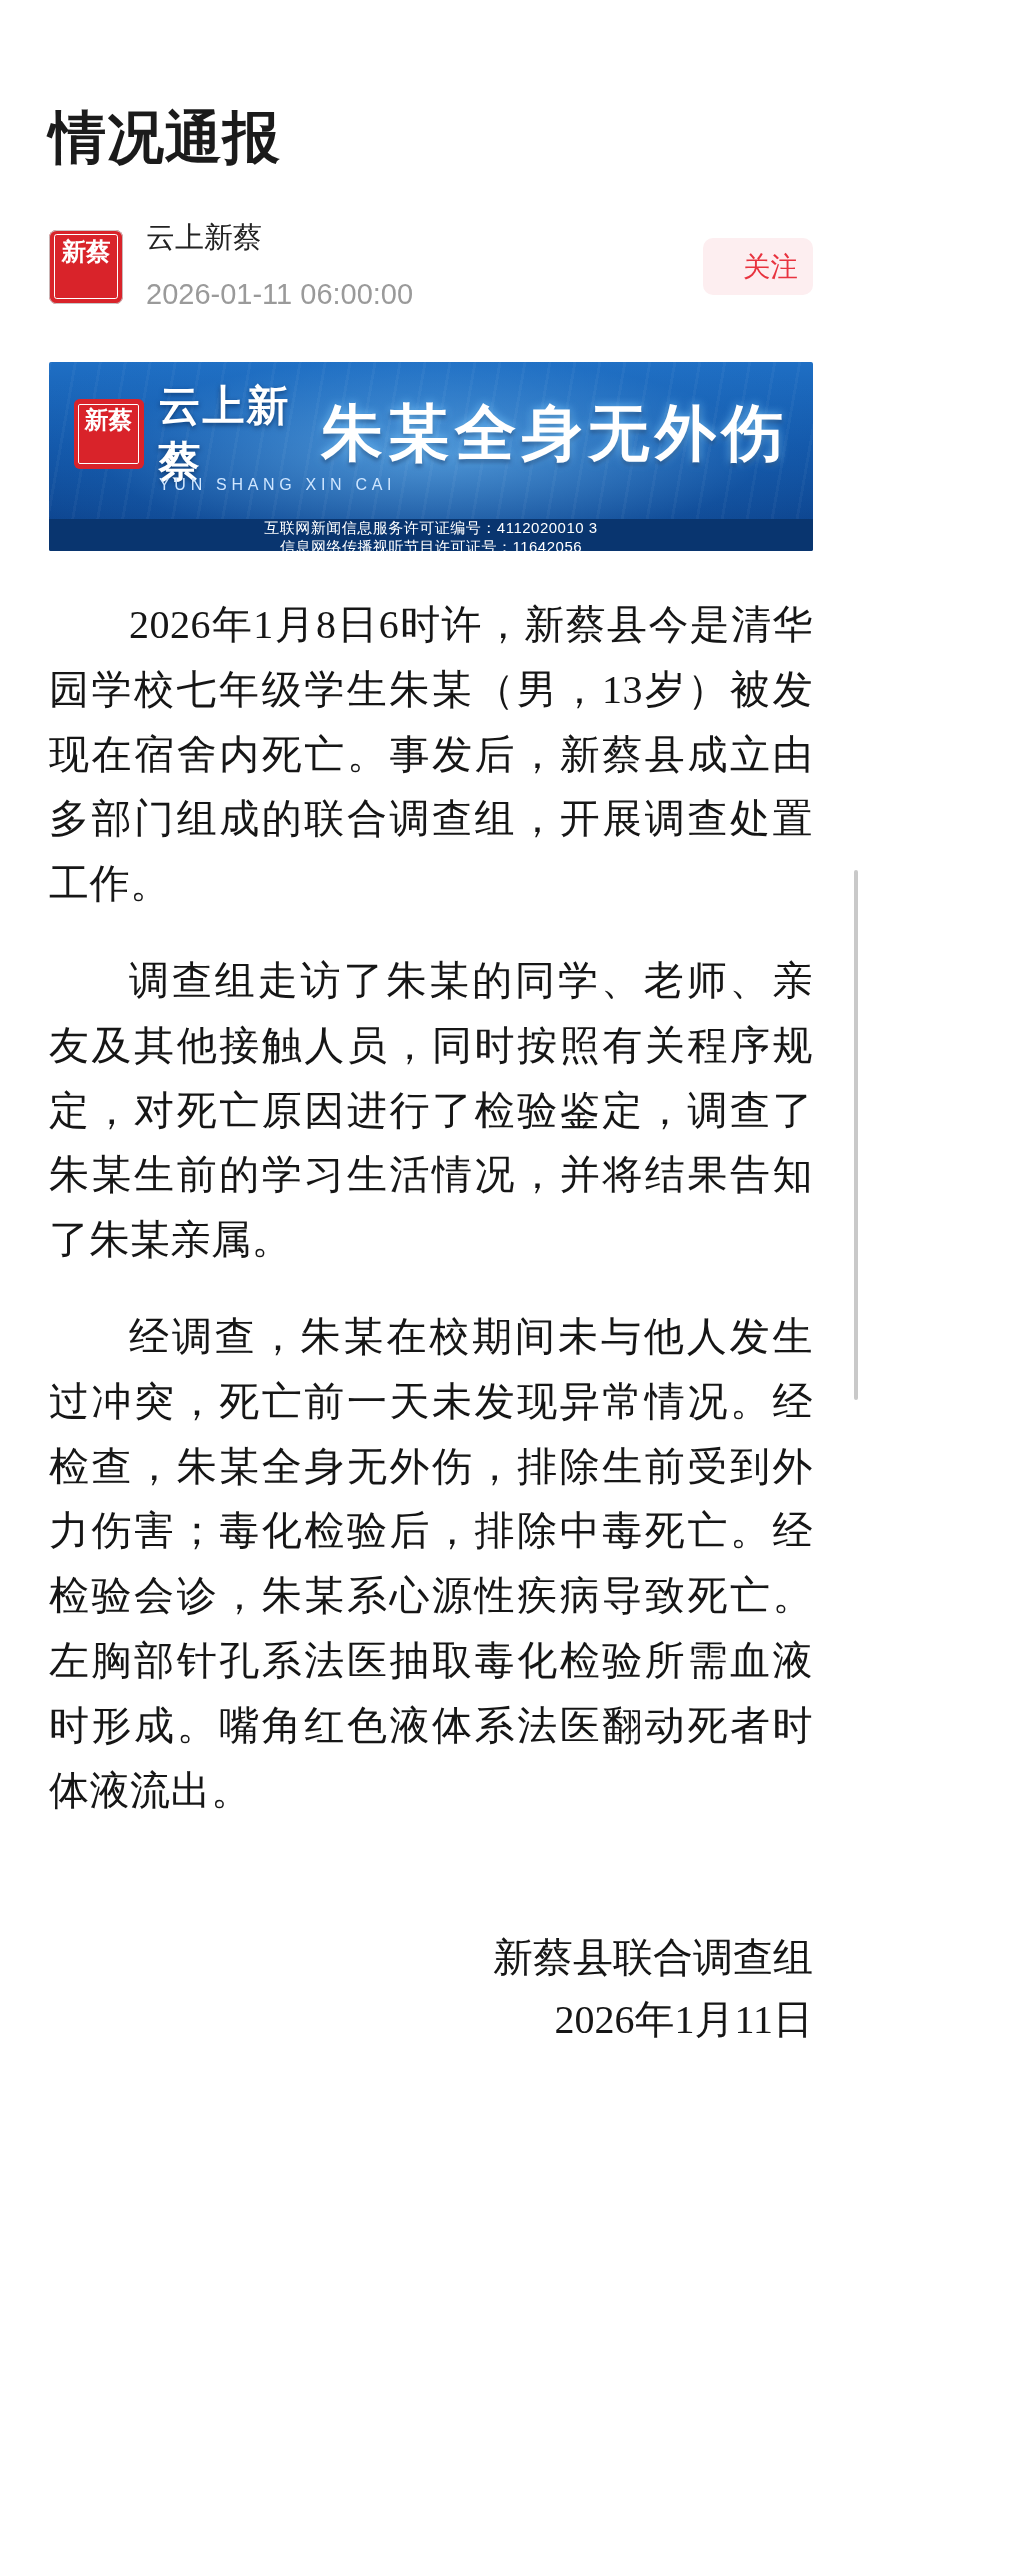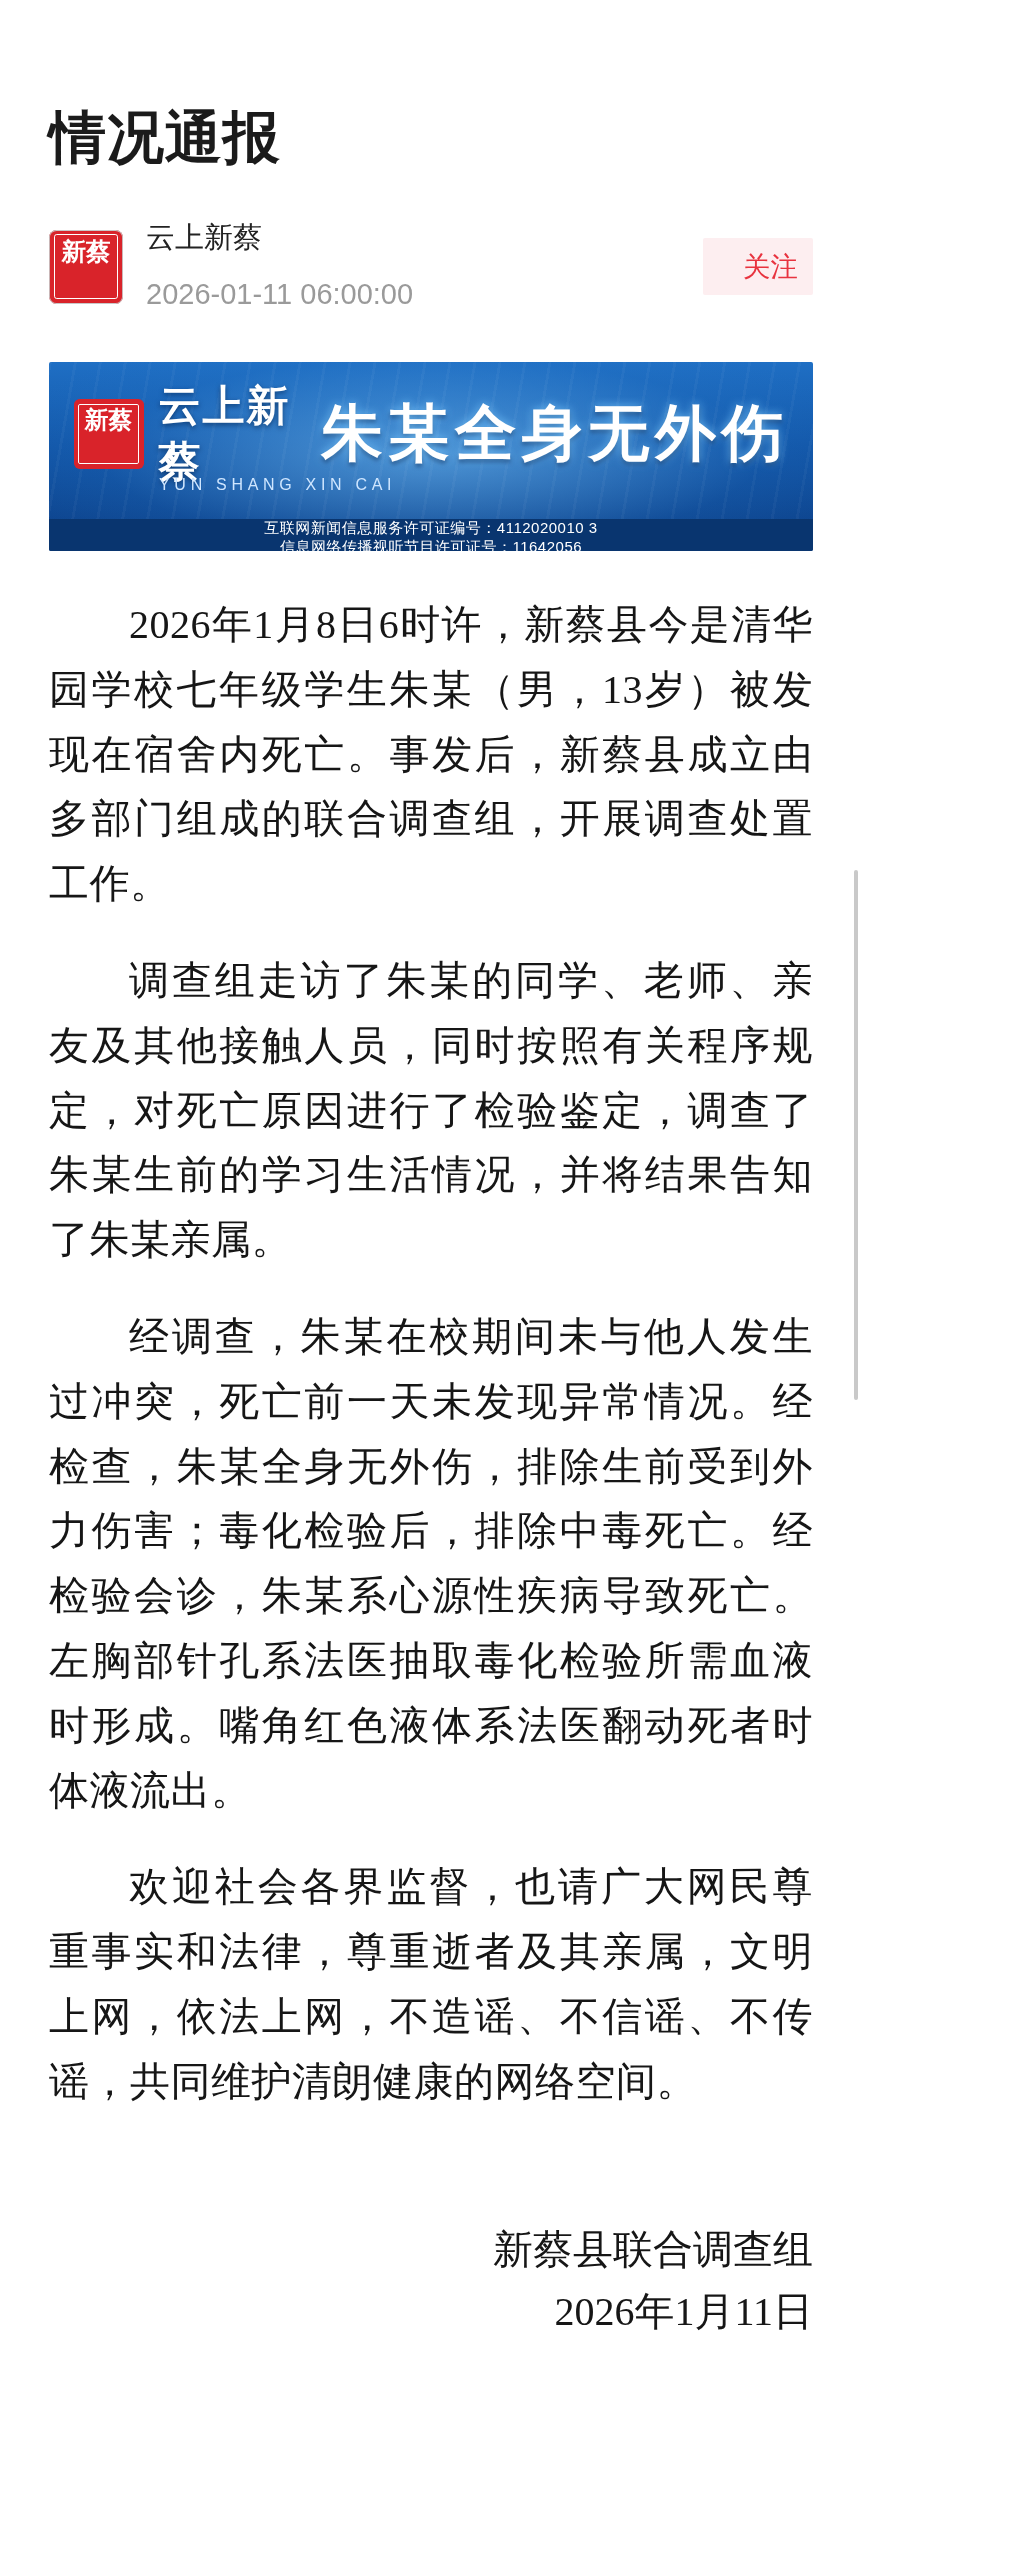--- a/index.html
+++ b/index.html
@@ -76,21 +76,21 @@
   .byline-time {
     font-size: 29px;
     color: #9a9a9a;
     line-height: 1.4;
     margin-top: 17px;
   }
   .follow-btn {
     flex: 0 0 auto;
     width: 110px;
     height: 57px;
-    border-radius: 2px;
+    border-radius: 10px;
     background: #fdeef0;
     color: #e8333f;
     font-size: 27.4px;
     display: flex;
     align-items: center;
     justify-content: center;
     border: none;
     cursor: pointer;
     font-family: "Liberation Sans", sans-serif;
     padding-left: 31px;
@@ -260,21 +260,20 @@
     <div class="banner-footer">
       <span>互联网新闻信息服务许可证编号：4112020010 3</span>
       <span>信息网络传播视听节目许可证号：11642056</span>
     </div>
   </div>
 
   <div class="body-text">
     <p class="para">2026年1月8日6时许，新蔡县今是清华园学校七年级学生朱某（男，13岁）被发现在宿舍内死亡。事发后，新蔡县成立由多部门组成的联合调查组，开展调查处置工作。</p>
     <p class="para">调查组走访了朱某的同学、老师、亲友及其他接触人员，同时按照有关程序规定，对死亡原因进行了检验鉴定，调查了朱某生前的学习生活情况，并将结果告知了朱某亲属。</p>
     <p class="para">经调查，朱某在校期间未与他人发生过冲突，死亡前一天未发现异常情况。经检查，朱某全身无外伤，排除生前受到外力伤害；毒化检验后，排除中毒死亡。经检验会诊，朱某系心源性疾病导致死亡。左胸部针孔系法医抽取毒化检验所需血液时形成。嘴角红色液体系法医翻动死者时体液流出。</p>
-    <p class="para">欢迎社会各界监督，也请广大网民尊重事实和法律，尊重逝者及其亲属，文明上网，依法上网，不造谣、不信谣、不传谣，共同维护清朗健康的网络空间。</p>
   </div>
 
   <div class="signature">
     <div class="sig-line">新蔡县联合调查组</div>
     <div class="sig-line">2026年1月11日</div>
   </div>
 
   <div class="scroll-indicator"></div>
 </div>
 

